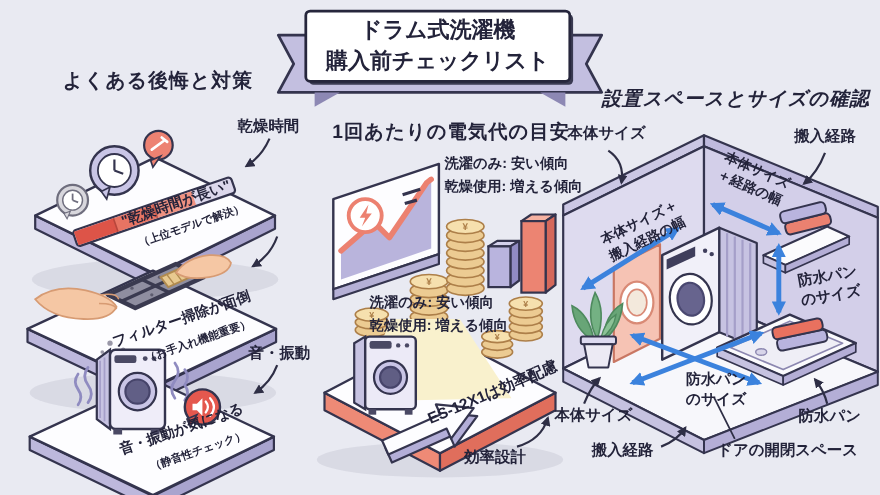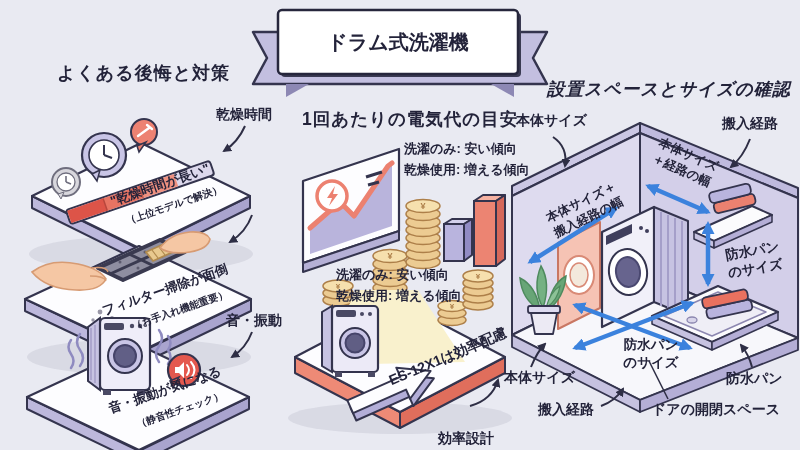--- a/index.html
+++ b/index.html
@@ -303,20 +303,21 @@
       <path d="M531,367 Q537,352 545,344" marker-end="url(#abk)"></path>
       <path d="M601,406 Q615,401 623,389" marker-end="url(#abk)"></path>
       <path d="M752,367 Q749,355 741,345" marker-end="url(#abk)"></path>
       <path d="M668,399 L649,361" stroke-width="1.6"></path>
     </g>
   </g>
 </svg>
 
   <div class="abs banner-box">
     <div>ドラム式洗濯機</div>
+    <div>購入前チェックリスト</div>
   </div>
 
   <div class="abs hdr" style="left:57px;top:61px;">よくある後悔と対策</div>
   <div class="abs lbl" style="left:216px;top:106px;">乾燥時間</div>
   <div class="abs ptitle rot19" style="left:78px;top:176px;width:164px;">"乾燥時間が長い"</div>
   <div class="abs pnote rot19" style="left:92px;top:198px;width:164px;">（上位モデルで解決）</div>
 
   <div class="abs ptitle rot19" style="left:83px;top:281px;width:164px;">フィルター掃除が面倒</div>
   <div class="abs pnote rot19" style="left:98px;top:303px;width:164px;">（お手入れ機能重要）</div>
 
@@ -327,21 +328,21 @@
   <div class="abs hdr" style="left:302px;top:107px;font-size:17.5px;">1回あたりの電気代の目安</div>
   <div class="abs noteblock" style="left:404px;top:138px;">
     <div>洗濯のみ: 安い傾向</div>
     <div>乾燥使用: 増える傾向</div>
   </div>
   <div class="abs noteblock" style="left:336px;top:264px;">
     <div>洗濯のみ: 安い傾向</div>
     <div>乾燥使用: 増える傾向</div>
   </div>
   <div class="abs ptitle rot23" style="left:368px;top:348px;width:160px;font-size:14px;">ES-12X1は効率配慮</div>
-  <div class="abs lbl" style="left:438px;top:407px;margin-top:23px;">効率設計</div>
+  <div class="abs lbl" style="left:422px;top:407px;">効率設計</div>
 
   <div class="abs hdr" style="left:547px;top:77px;font-size:17.5px;font-style:italic;">設置スペースとサイズの確認</div>
   <div class="abs lbl" style="left:516px;top:112px;">本体サイズ</div>
   <div class="abs lbl" style="left:722px;top:115px;">搬入経路</div>
 
   <div class="abs wall-lbl" style="left:529px;top:193px;width:112px;transform:rotate(-26deg);">
     <div>本体サイズ＋</div>
     <div>搬入経路の幅</div>
   </div>
   <div class="abs wall-lbl" style="left:640px;top:146px;width:90px;transform:rotate(24deg);">

